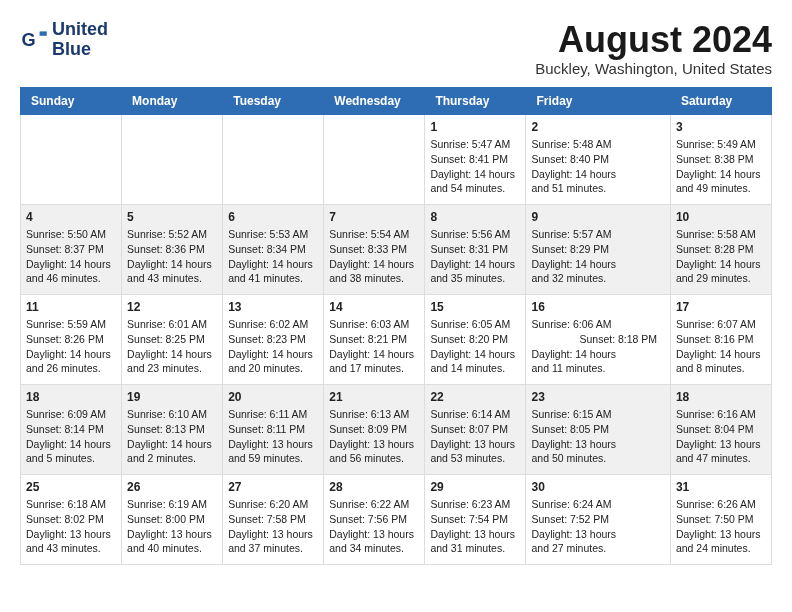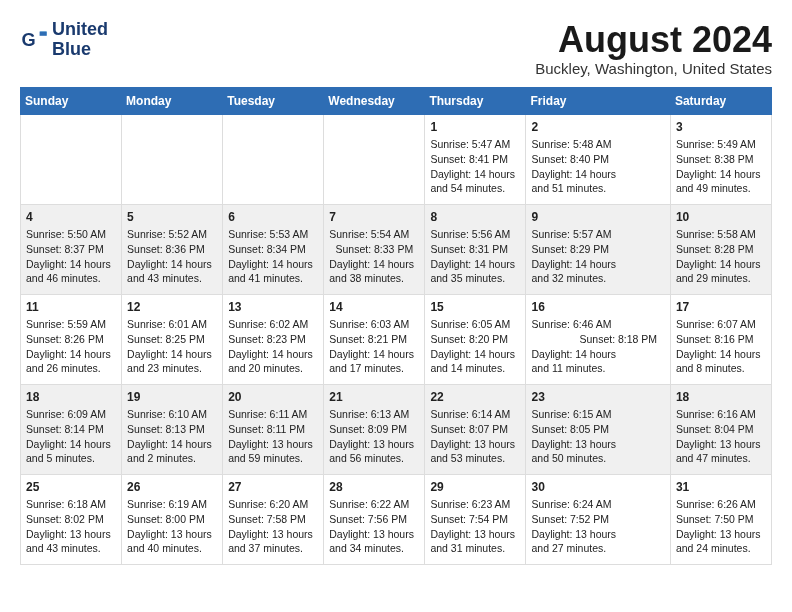--- a/index.html
+++ b/index.html
@@ -48,21 +48,21 @@
     table {
       width: 100%;
       border-collapse: collapse;
       font-size: 11px;
     }
     thead tr {
       background-color: #2e6db4;
       color: #fff;
     }
     thead th {
-      padding: 6px 4px;
+      padding: 6px 10px;
       text-align: left;
       font-size: 12px;
       font-weight: bold;
       border: 1px solid #2e6db4;
     }
     tbody tr {
       vertical-align: top;
     }
     tbody tr:nth-child(odd) {
       background-color: #f5f5f5;
@@ -171,21 +171,21 @@
         <td>
           <span class="day-num">6</span>
           <span style="display: block;">Sunrise: 5:53 AM</span>
           <span style="display: block;">Sunset: 8:34 PM</span>
           <span style="display: block;">Daylight: 14 hours</span>
           <span style="display: block;">and 41 minutes.</span>
         </td>
         <td>
           <span class="day-num">7</span>
           <span style="display: block;">Sunrise: 5:54 AM</span>
-          <span style="display: block; text-align: center;">Sunset: 8:33 PM</span>
+          <span style="display: block;">Sunset: 8:33 PM</span>
           <span style="display: block;">Daylight: 14 hours</span>
           <span style="display: block;">and 38 minutes.</span>
         </td>
         <td>
           <span class="day-num">8</span>
           <span style="display: block;">Sunrise: 5:56 AM</span>
           <span style="display: block;">Sunset: 8:31 PM</span>
           <span style="display: block;">Daylight: 14 hours</span>
           <span style="display: block;">and 35 minutes.</span>
         </td>
@@ -235,21 +235,21 @@
         </td>
         <td>
           <span class="day-num">15</span>
           <span style="display: block;">Sunrise: 6:05 AM</span>
           <span style="display: block;">Sunset: 8:20 PM</span>
           <span style="display: block;">Daylight: 14 hours</span>
           <span style="display: block;">and 14 minutes.</span>
         </td>
         <td>
           <span class="day-num">16</span>
-          <span style="display: block;">Sunrise: 6:46 AM</span>
+          <span style="display: block;">Sunrise: 6:06 AM</span>
           <span style="display: block; margin-left: 48px;">Sunset: 8:18 PM</span>
           <span style="display: block;">Daylight: 14 hours</span>
           <span style="display: block;">and 11 minutes.</span>
         </td>
         <td>
           <span class="day-num">17</span>
           <span style="display: block;">Sunrise: 6:07 AM</span>
           <span style="display: block;">Sunset: 8:16 PM</span>
           <span style="display: block;">Daylight: 14 hours</span>
           <span style="display: block;">and 8 minutes.</span>

